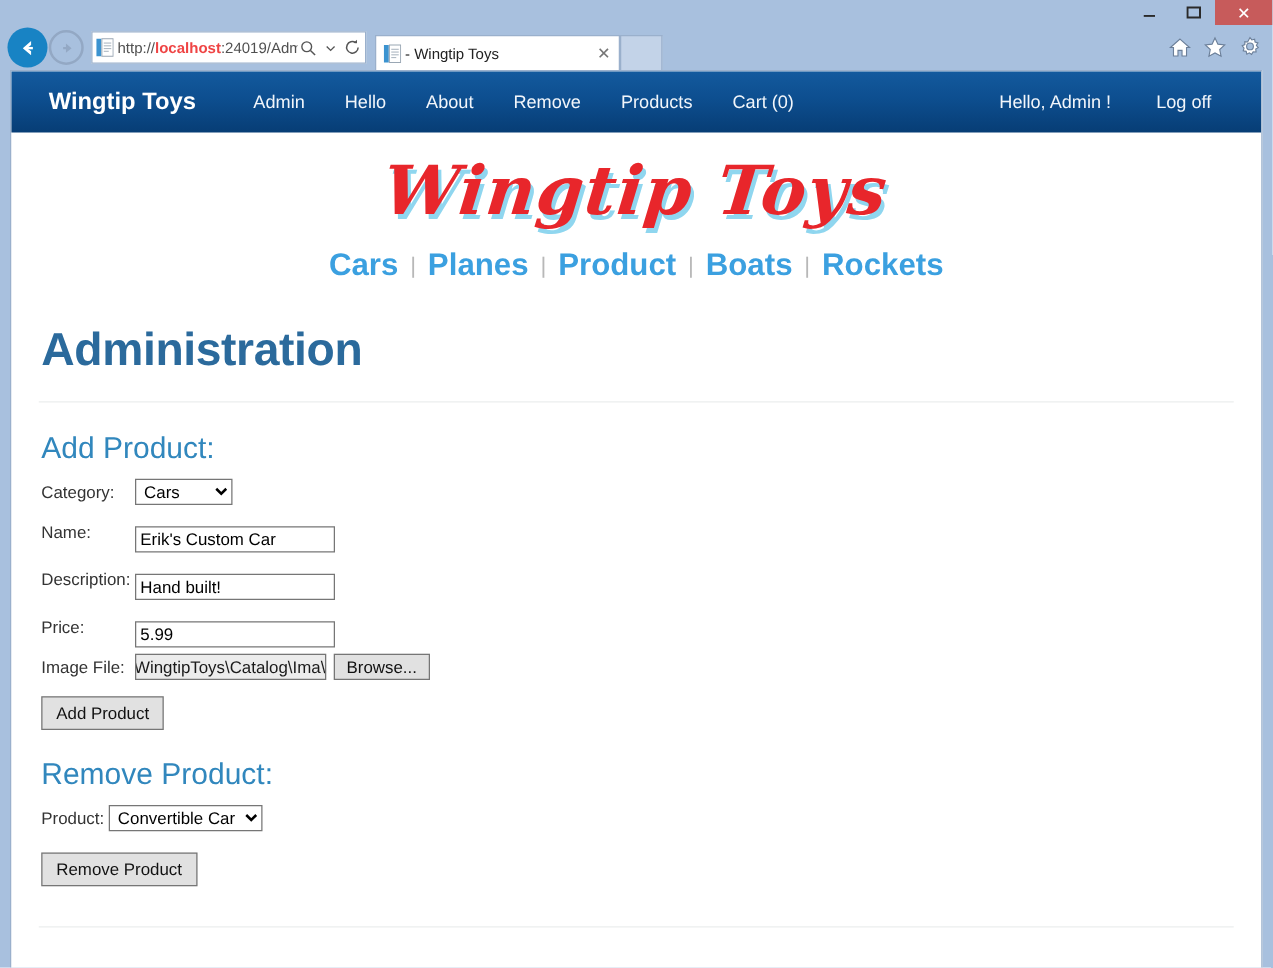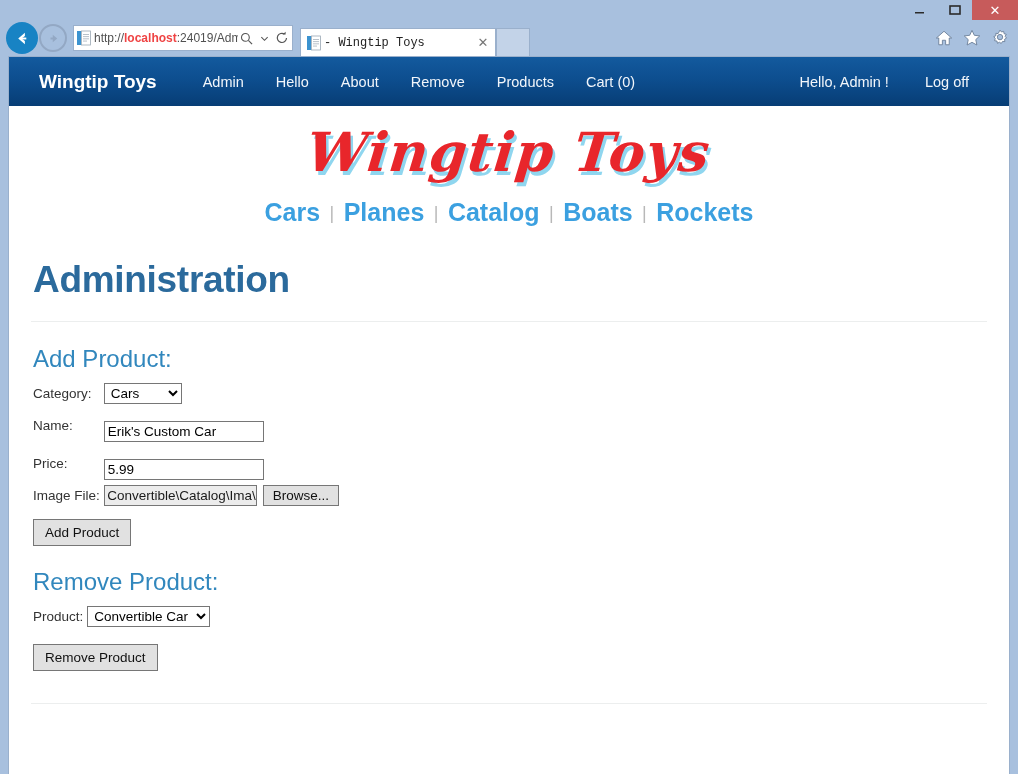--- a/index.html
+++ b/index.html
@@ -108,21 +108,20 @@
     border-bottom: none;
     display: flex;
     align-items: center;
     padding: 0 4px 0 6px;
   }
   .tab-title {
     font-size: 12px; color: #222;
     flex: 1 1 auto;
     white-space: nowrap; overflow: hidden;
     line-height: 16px;
-    font-family: Liberation Mono, monospace;
   }
   .tab-close {
     font-size: 13px; color: #777;
     width: 16px; text-align: center;
     font-family: "Liberation Sans", sans-serif;
   }
   .newtab {
     width: 34px; height: 28px;
     background: #c3d3e8;
     border: 1px solid #9ab0cc;
@@ -455,21 +454,21 @@
 
     <div class="site-inner">
       <div class="logo-wrap">
         <span class="logo">Wingtip Toys</span>
       </div>
       <div class="catnav">
         <a class="catlink">Cars</a>
         <span class="catsep">|</span>
         <a class="catlink">Planes</a>
         <span class="catsep">|</span>
-        <a class="catlink">Catalog</a>
+        <a class="catlink">Product</a>
         <span class="catsep">|</span>
         <a class="catlink">Boats</a>
         <span class="catsep">|</span>
         <a class="catlink">Rockets</a>
       </div>
     </div>
 
     <div class="content">
       <h1 class="page-title">Administration</h1>
       <hr class="rule">
@@ -486,30 +485,36 @@
             </select>
           </td>
         </tr>
         <tr>
           <td class="lbl">Name:</td>
           <td>
             <input class="ctl" type="text" value="Erik's Custom Car" style="">
           </td>
         </tr>
         <tr>
+          <td class="lbl">Description:</td>
+          <td>
+            <input class="ctl" type="text" value="Hand built!" style="">
+          </td>
+        </tr>
+        <tr>
           <td class="lbl">Price:</td>
           <td>
             <input class="ctl" type="text" value="5.99" style="">
           </td>
         </tr>
         <tr>
           <td class="lbl">Image File:</td>
           <td>
             <span class="fileinput">
-              <span class="filepath">\Convertible\Catalog\Ima</span>
+              <span class="filepath">\WingtipToys\Catalog\Ima</span>
               <span class="browse-btn">Browse...</span>
             </span>
           </td>
         </tr>
       </tbody>
         </table>
 
       <button class="pushbtn">Add Product</button>
 
       <h2 class="section remove">Remove Product:</h2>

